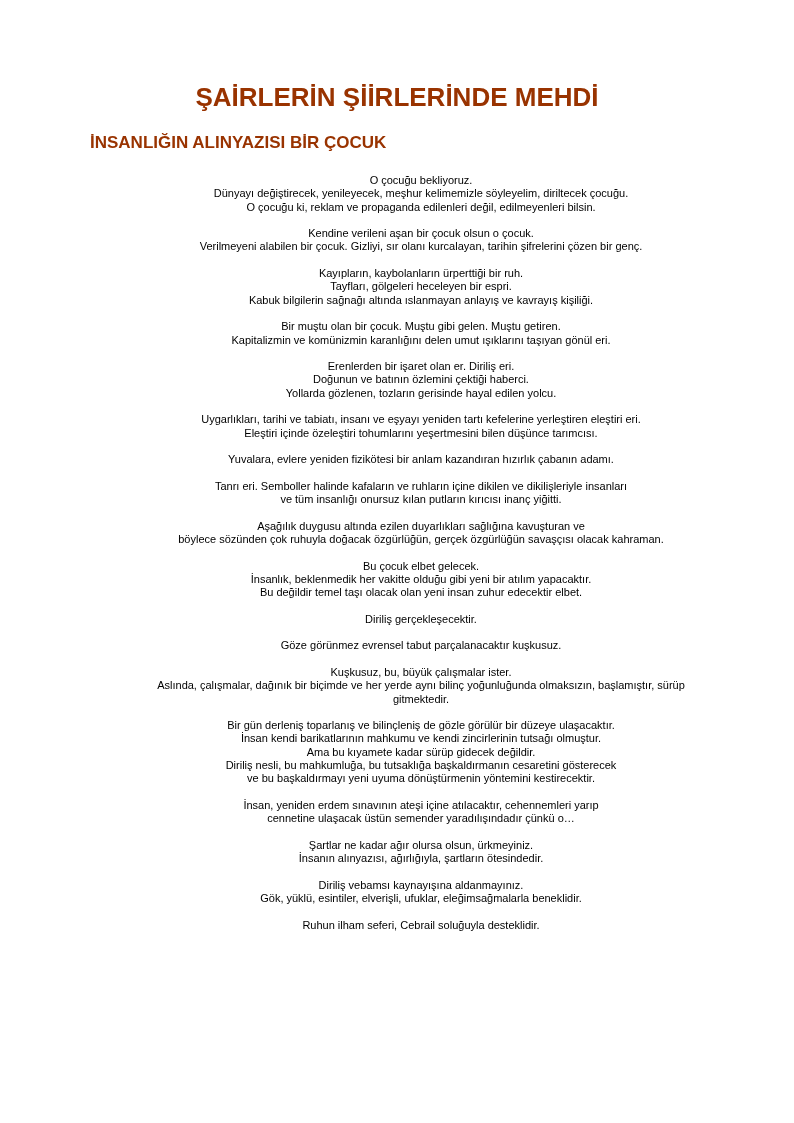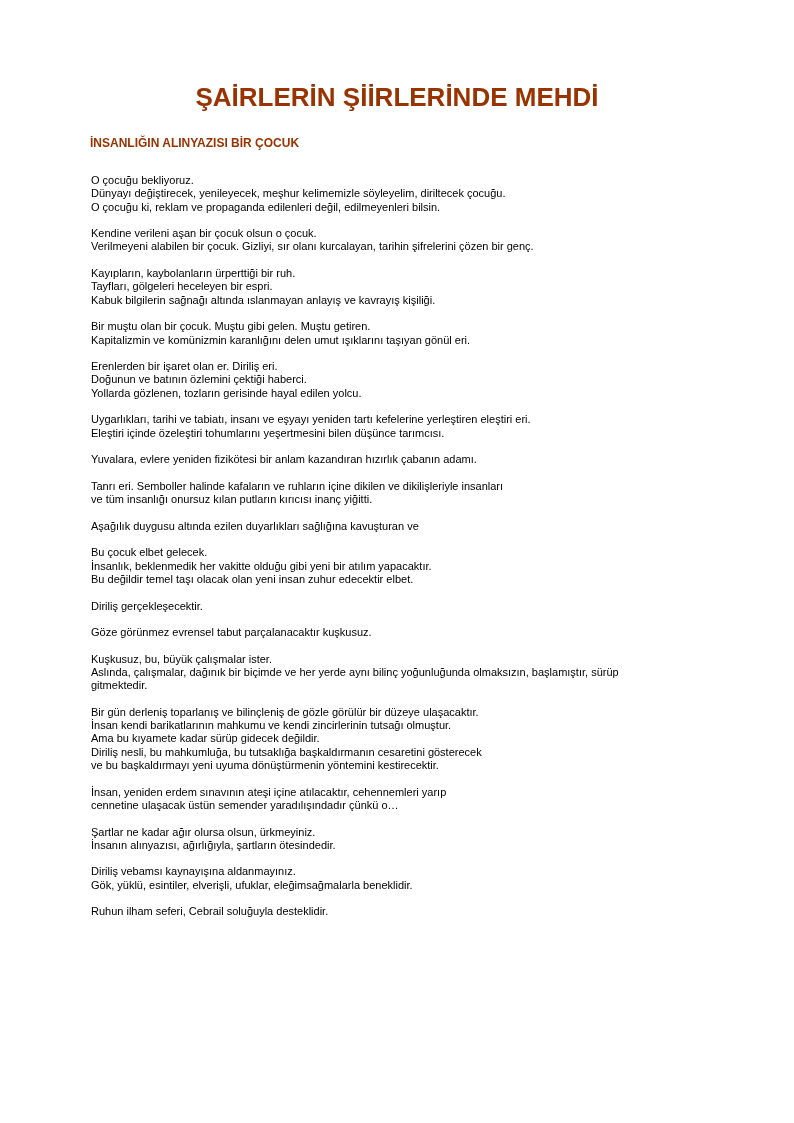--- a/index.html
+++ b/index.html
@@ -21,35 +21,36 @@
     margin: 0;
     text-align: center;
     font-size: 26px;
     line-height: 28px;
     font-weight: bold;
     color: #993300;
     letter-spacing: 0px;
   }
   .doc-subtitle {
     margin: 22px 0 0 90px;
-    font-size: 12px;
+    font-size: 17px;
     line-height: 20px;
     font-weight: bold;
     color: #993300;
   }
   .doc-body {
     margin: 21px 40px 0 91px;
     width: 660px;
     font-size: 11px;
     line-height: 13.3px;
     color: #000000;
   }
   .para {
     margin: 0 0 13.3px 0;
     padding: 0;
+    text-align: center;
   }
   .line {
     display: block;
     white-space: nowrap;
   }
 </style>
 </head>
 <body>
 
 <div class="page">
@@ -85,20 +86,21 @@
       </p>
       <p class="para">
         <span class="line">Yuvalara, evlere yeniden fizikötesi bir anlam kazandıran hızırlık çabanın adamı.</span>
       </p>
       <p class="para">
         <span class="line">Tanrı eri. Semboller halinde kafaların ve ruhların içine dikilen ve dikilişleriyle insanları</span>
         <span class="line">ve tüm insanlığı onursuz kılan putların kırıcısı inanç yiğitti.</span>
       </p>
       <p class="para">
         <span class="line">Aşağılık duygusu altında ezilen duyarlıkları sağlığına kavuşturan ve</span>
+        <span class="line">böylece sözünden çok ruhuyla doğacak özgürlüğün, gerçek özgürlüğün savaşçısı olacak kahraman.</span>
       </p>
       <p class="para">
         <span class="line">Bu çocuk elbet gelecek.</span>
         <span class="line">İnsanlık, beklenmedik her vakitte olduğu gibi yeni bir atılım yapacaktır.</span>
         <span class="line">Bu değildir temel taşı olacak olan yeni insan zuhur edecektir elbet.</span>
       </p>
       <p class="para">
         <span class="line">Diriliş gerçekleşecektir.</span>
       </p>
       <p class="para">

